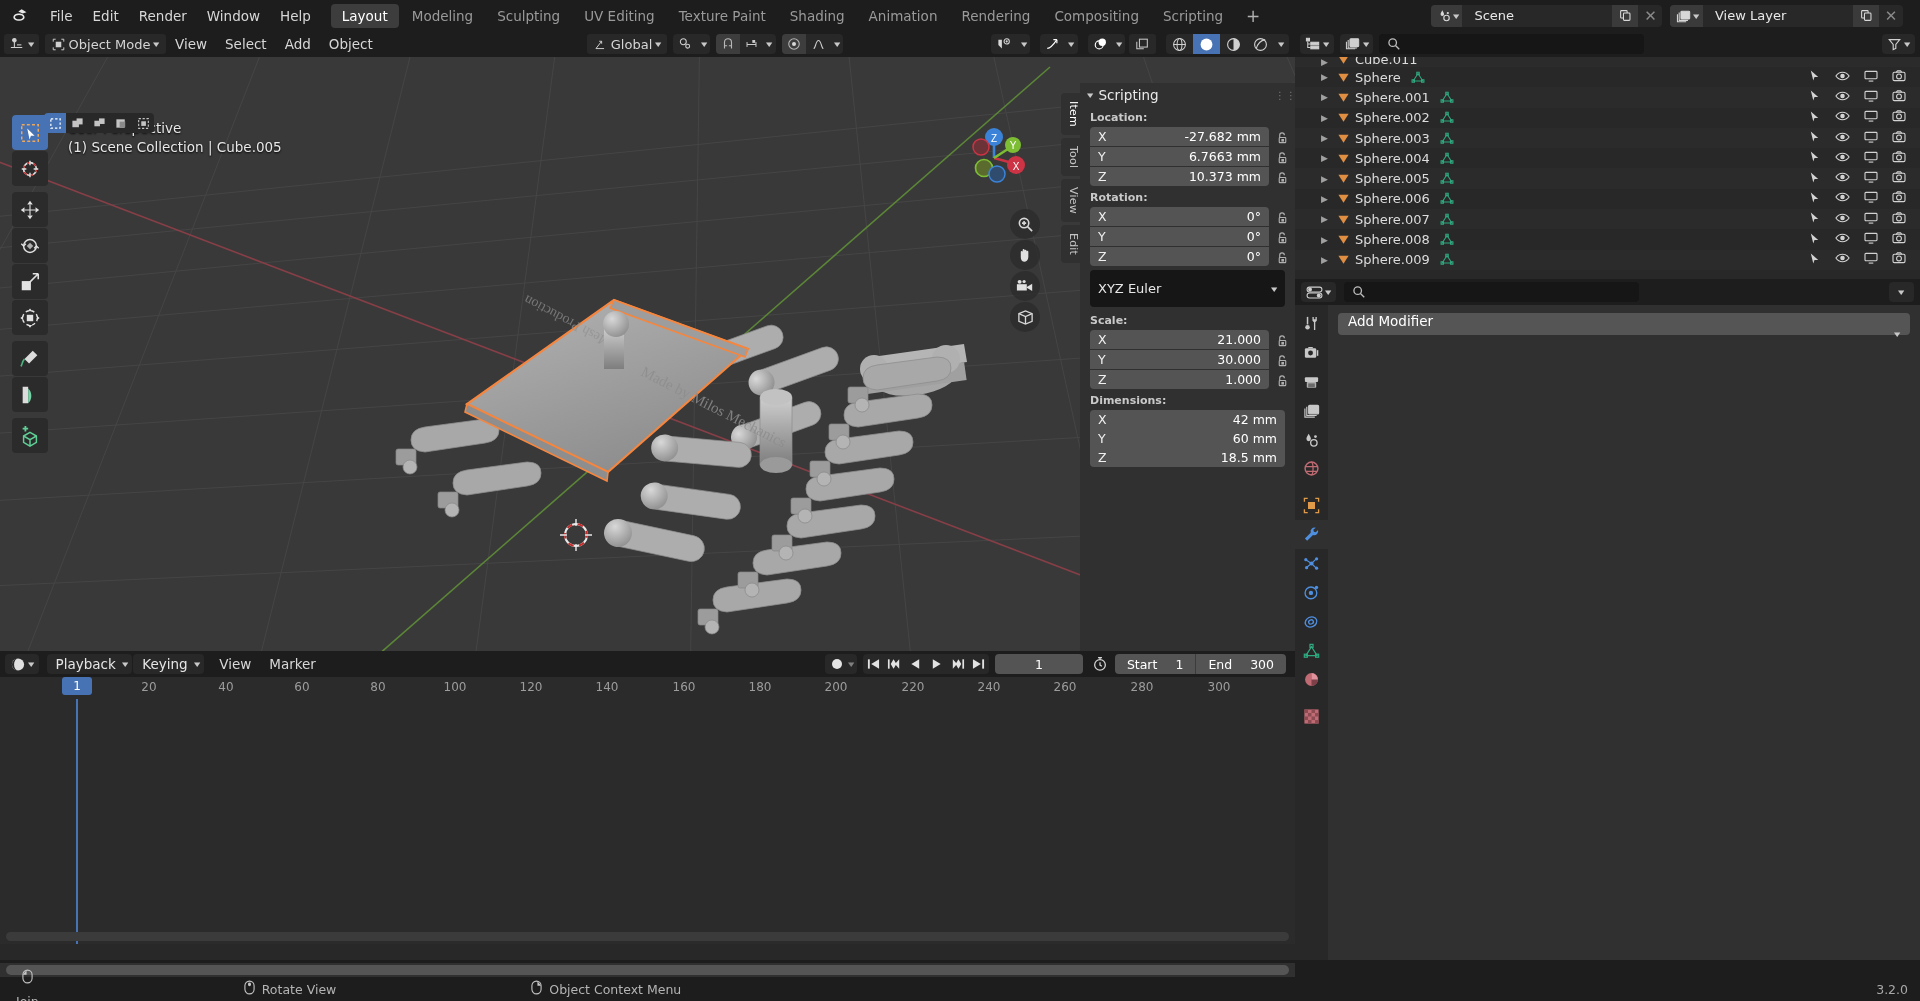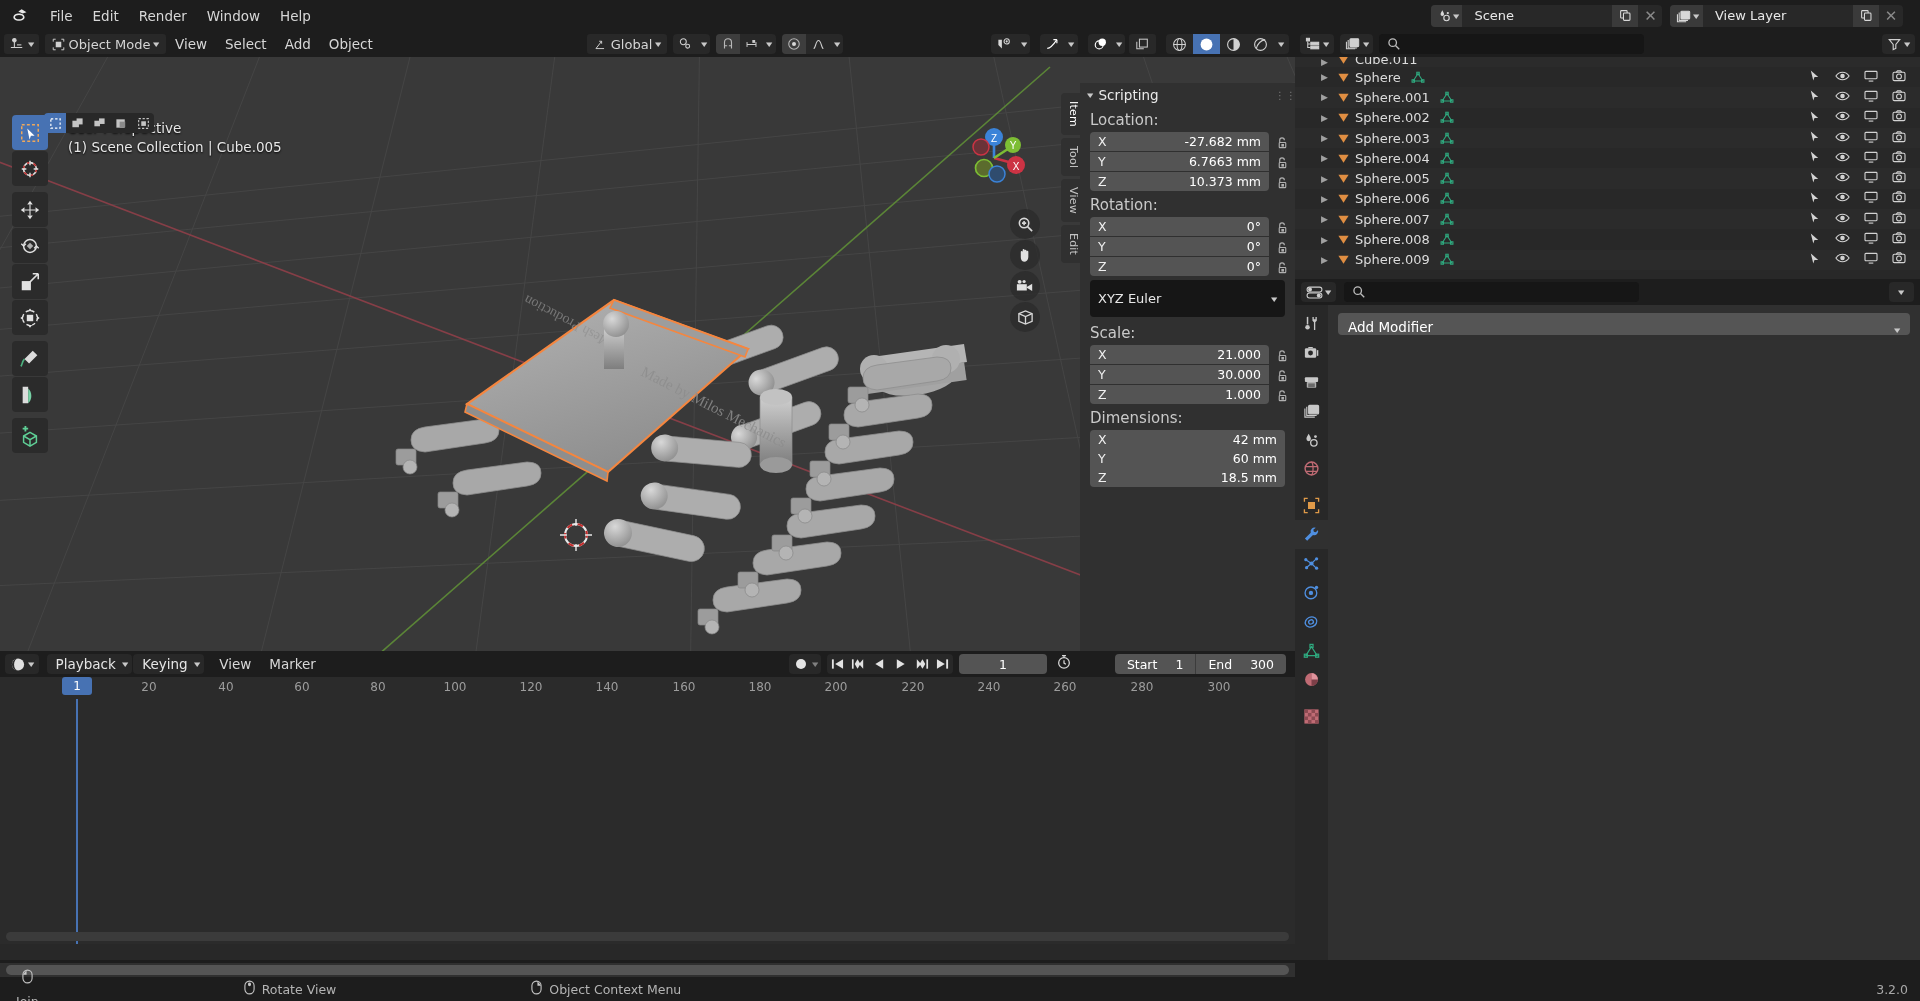--- a/index.html
+++ b/index.html
@@ -72,21 +72,21 @@
   .nav-gizmo { position: absolute; right: 262px; top: 60px; width: 80px; height: 80px; }
   .nav-btn { position: absolute; right: 255px; width: 30px; height: 30px; border-radius: 50%; background: rgba(42,42,42,0.72); display:flex; align-items:center; justify-content:center;}
 
   .rpanel { position: absolute; right: 0; top: 26px; width: 215px; bottom: 0; background: #303030; }
   .rp-tabs { position: absolute; left: -19px; top: 10px; width: 19px; }
   .rp-tab { width: 19px; padding: 8px 0; background: #303030; color: #c3c3c3; font-size: 11px;
             writing-mode: vertical-rl; text-align: center; border-radius: 4px 0 0 4px; margin-bottom: 3px; letter-spacing: .2px;}
   .rp-tab.active { background: #303030; color: #ffffff; }
   .panel-hdr { display: flex; align-items: center; height: 24px; padding: 0 8px; gap: 6px; font-size: 13.5px; color: #e9e9e9; }
   .grip { margin-left: auto; color: #767676; font-size: 10px; letter-spacing: 1px; line-height: 7px; width: 12px;}
-  .sect-label { padding: 4px 10px 3px 10px; font-size: 15px; color: #c9c9c9; }
+  .sect-label { padding: 4px 10px 3px 10px; font-size: 11px; color: #c9c9c9; font-weight: bold; }
   .field-row { display: flex; align-items: center; }
   .field {
     flex: 1; height: 19px; background: #545454; display: flex; align-items: center;
     padding: 0 8px; font-size: 12.5px; color: #ffffff; margin-bottom: 1px;
   }
   .field .k { color: #f0f0f0; }
   .field .v { margin-left: auto; }
   .lock { width: 26px; display: flex; align-items: center; justify-content: center; }
   .dropdown {
     margin: 3px 10px; height: 37px; background: #161616; border-radius: 4px;
@@ -109,21 +109,21 @@
 
   
   .props { position: absolute; right: 0; top: 279px; width: 625px; bottom: 41px; background: #303030; }
   .props-header { height: 26px; background: #1d1d1d; display: flex; align-items: center; padding: 0 6px; gap: 8px; }
   .props-tabs { position: absolute; left: 0; top: 26px; width: 33px; bottom: 0; background: #282828; padding-top: 4px; }
   .ptab { height: 29px; display: flex; align-items: center; justify-content: center; }
   .ptab.active { background: #303030; }
   .ptab-sep { height: 8px; }
   .props-body { position: absolute; left: 33px; top: 26px; right: 0; bottom: 0; padding: 8px 10px; }
   .obj-line { display: flex; align-items: center; gap: 10px; font-size: 13.5px; color: #e8e8e8; padding: 2px 0 10px 4px;}
-  .add-mod { height: 22px; background: #555555; border-radius: 4px; display: flex; align-items: flex-end; padding: 0 10px; font-size: 13.5px; color: #ffffff; }
+  .add-mod { height: 22px; background: #555555; border-radius: 4px; display: flex; align-items: flex-start; padding: 0 10px; font-size: 13.5px; color: #ffffff; flex-direction: column; }
 
   
   .timeline { position: absolute; left: 0; top: 651px; width: 1295px; height: 309px; background: #282828; }
   .tl-header { height: 26px; background: #1d1d1d; display: flex; align-items: center; padding: 0 5px; }
   .tl-ruler { position: absolute; top: 26px; left: 0; right: 0; height: 22px; background: #2b2b2b; padding-left: 24px; }
   .tick { position: absolute; top: 3px; font-size: 12px; color: #9c9c9c; transform: translateX(-50%); }
   .tl-body { position: absolute; top: 48px; left: 0; right: 0; bottom: 16px; background: #2b2b2b; }
   .playhead { position: absolute; top: 0; bottom: 0; width: 2px; background: #4772b3; }
   .playhead-lbl { position: absolute; top: -22px; left: -14px; width: 30px; height: 18px; background: #4772b3;
                   border-radius: 3px; color: #fff; font-size: 12px; display:flex; align-items:center; justify-content:center;}
@@ -155,20 +155,33 @@
         <path d="M11.2 3.3l5.1 3.3-4 1.2-4.6-1.9z"></path>
       </g>
         </svg>
     </div>
     <div class="menu-item">File</div>
     <div class="menu-item">Edit</div>
     <div class="menu-item">Render</div>
     <div class="menu-item">Window</div>
     <div class="menu-item">Help</div>
 
+    <div class="wstabs">
+      <div class="wstab active">Layout</div>
+      <div class="wstab">Modeling</div>
+      <div class="wstab">Sculpting</div>
+      <div class="wstab">UV Editing</div>
+      <div class="wstab">Texture Paint</div>
+      <div class="wstab">Shading</div>
+      <div class="wstab">Animation</div>
+      <div class="wstab">Rendering</div>
+      <div class="wstab">Compositing</div>
+      <div class="wstab">Scripting</div>
+      <div class="ws-plus">+</div>
+    </div>
 
     <div class="topbar-right">
       <div class="id-block">
         <div class="id-icobtn">
           <svg width="15" height="14" viewBox="0 0 16 16">
               <g fill="#d8d8d8">
             <path d="M5.5 1.5c1 2 2 3.4 2 4.6a2 2 0 0 1-4 0c0-1.2 1-2.6 2-4.6z"></path>
             <circle cx="10.3" cy="10.3" r="3.1" fill="none" stroke="#d8d8d8" stroke-width="1.3"></circle>
             <circle cx="11.8" cy="4.6" r="1.3"></circle>
           </g>
@@ -1450,21 +1463,21 @@
           <div>
             <svg width="13" height="12" viewBox="0 0 14 12" fill="#e2e2e2">
                 <rect x="11" y="1" width="2" height="10"></rect>
                 <path d="M1 1v10L9.5 6z"></path>
               </svg>
           </div>
         </div>
         <div class="frame-field">
           <span>1</span>
         </div>
-        <div style="display:flex;align-items:flex-start;gap:36px;">
+        <div style="display:flex;align-items:center;">
           <span style="width:22px;display:flex;justify-content:center;">
             <svg width="16" height="16" viewBox="0 0 18 18" fill="none" stroke="#d8d8d8" stroke-width="1.4">
               <circle cx="9" cy="10" r="6"></circle>
                 <path d="M9 7v3.2l2.1 1.3"></path>
                 <path d="M6.8 1.8h4.4M9 1.8V4"></path>
               </svg>
           </span>
           <div class="se-group">
             <div class="se-cell">
               <span>Start</span>

